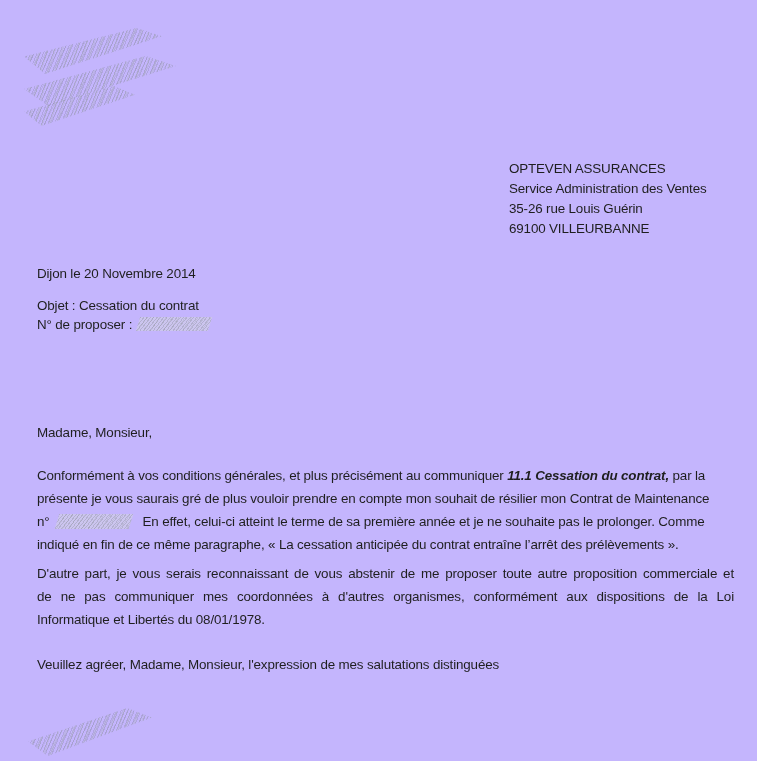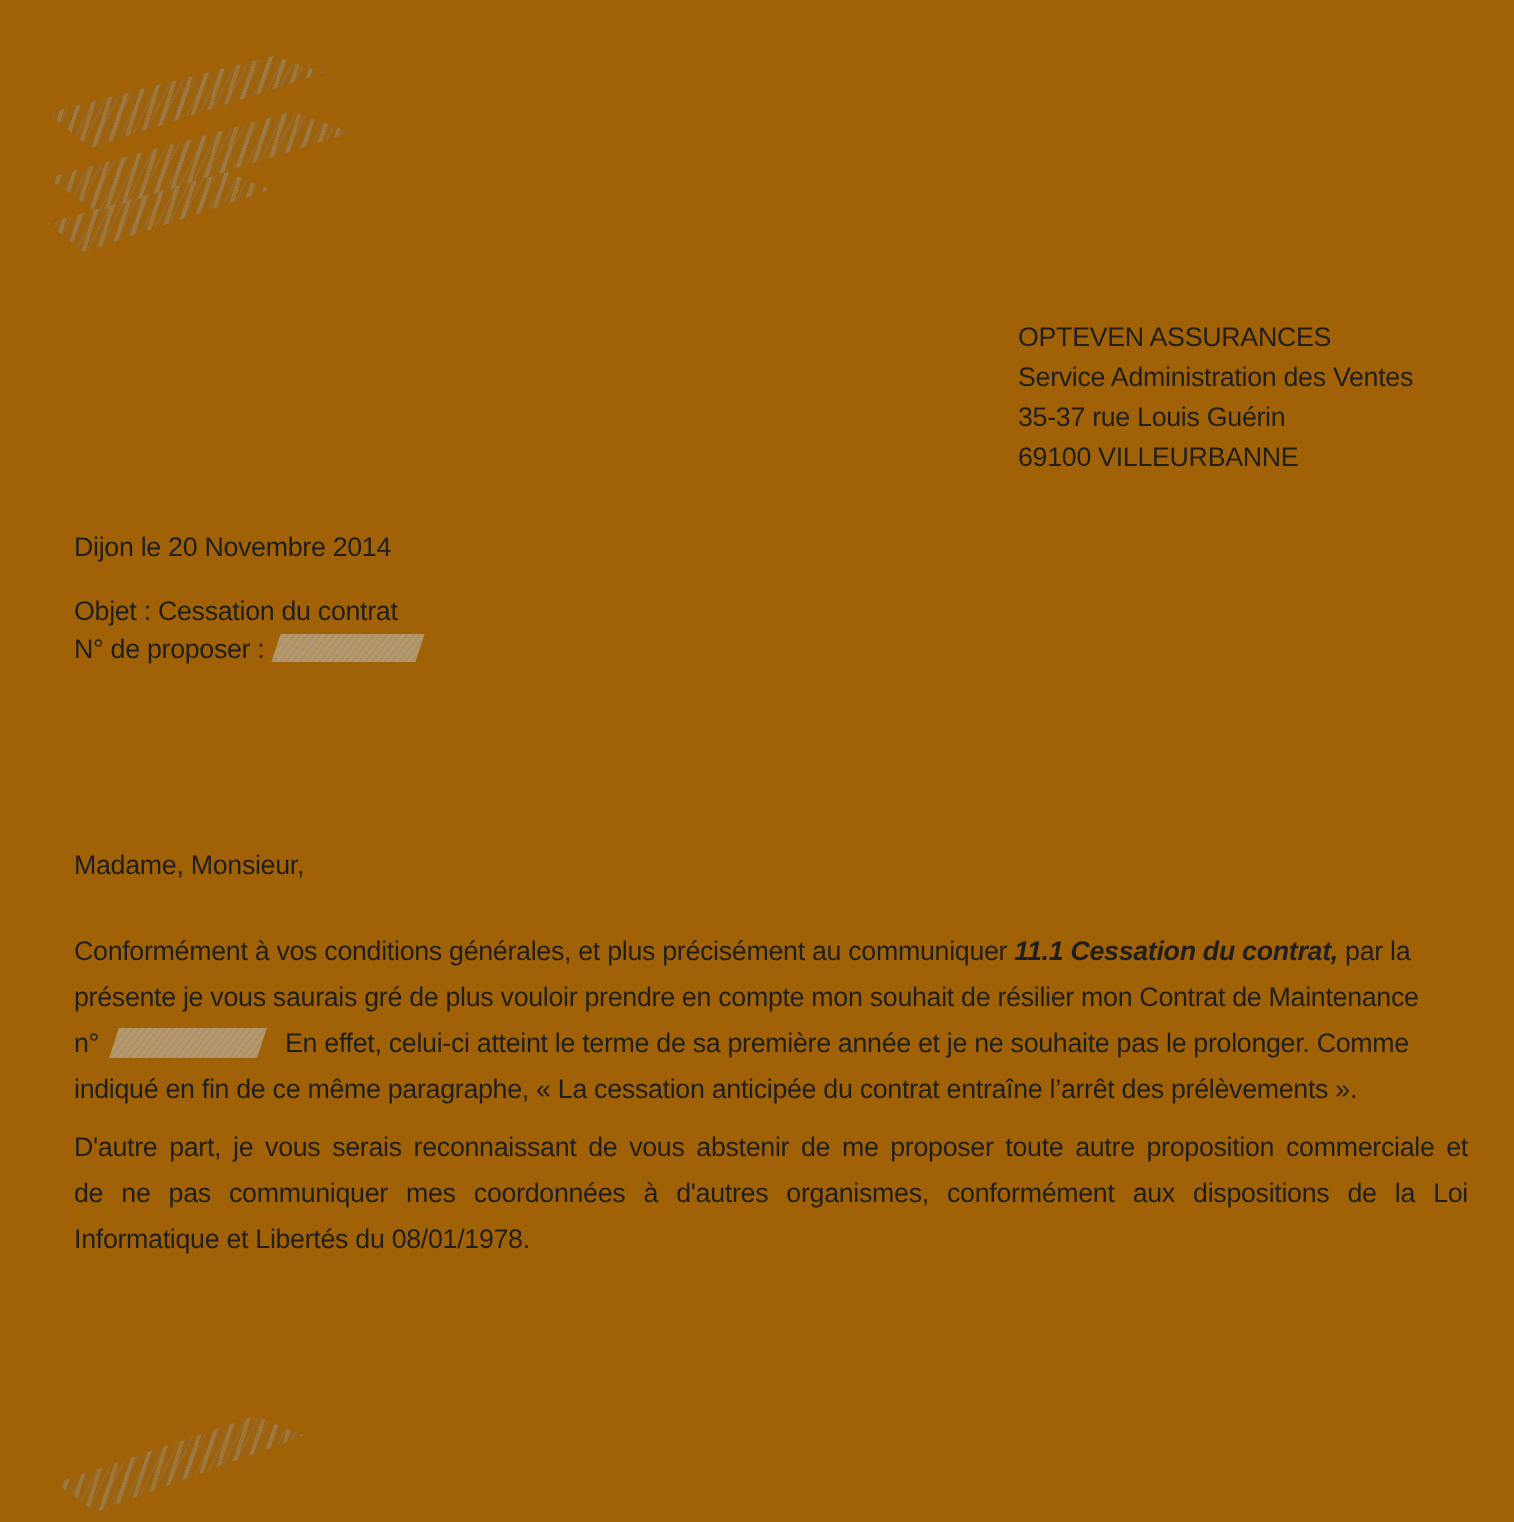--- a/index.html
+++ b/index.html
@@ -1,19 +1,19 @@
 <!DOCTYPE html>
 <html><head>
 <meta charset="utf-8">
 <style>
   html, body { margin:0; padding:0; background:#ffffff; }
   .page {
     position:relative;
     width:757px; height:761px;
-    background:#a16207;
+    background:#c4b5fd;
     font-family:"Liberation Sans", "DejaVu Sans", sans-serif;
     font-size:13.4px;
     letter-spacing:-0.15px;
     color:#1f1f1f;
     overflow:hidden;
   }
 
   
   .address { position:absolute; left:509px; top:159px; line-height:20px; white-space:nowrap; }
   .date-line { position:absolute; left:37px; top:262px; line-height:23px; white-space:nowrap; }
@@ -60,21 +60,21 @@
 
   <div class="sender-redaction">
     <div class="scribble band-a"></div>
     <div class="scribble band-b"></div>
     <div class="scribble band-c"></div>
   </div>
 
   <div class="address">
     <div>OPTEVEN ASSURANCES</div>
     <div>Service Administration des Ventes</div>
-    <div>35-37 rue Louis Guérin</div>
+    <div>35-26 rue Louis Guérin</div>
     <div>69100 VILLEURBANNE</div>
   </div>
 
   <div class="date-line">Dijon le 20 Novembre 2014</div>
 
   <div class="subject">
     <div>Objet : Cessation du contrat</div>
     <div><span>N° de proposer :</span><span class="redact-inline redact-contract"></span></div>
   </div>
 
@@ -86,16 +86,17 @@
     <div class="line"><span>n°</span><span class="redact-inline redact-body"></span><span>En effet, celui-ci atteint le terme de sa première année et je ne souhaite pas le prolonger. Comme</span></div>
     <div class="line">indiqué en fin de ce même paragraphe, « La cessation anticipée du contrat entraîne l’arrêt des prélèvements ».</div>
   </div>
 
   <div class="para p2">
     <div class="line just">D'autre part, je vous serais reconnaissant de vous abstenir de me proposer toute autre proposition commerciale et</div>
     <div class="line just">de ne pas communiquer mes coordonnées à d'autres organismes, conformément aux dispositions de la Loi</div>
     <div class="line">Informatique et Libertés du 08/01/1978.</div>
   </div>
 
+  <div class="closing">Veuillez agréer, Madame, Monsieur, l'expression de mes salutations distinguées</div>
 
   <div class="scribble signature"></div>
 
 </div>
 
 </body></html>

